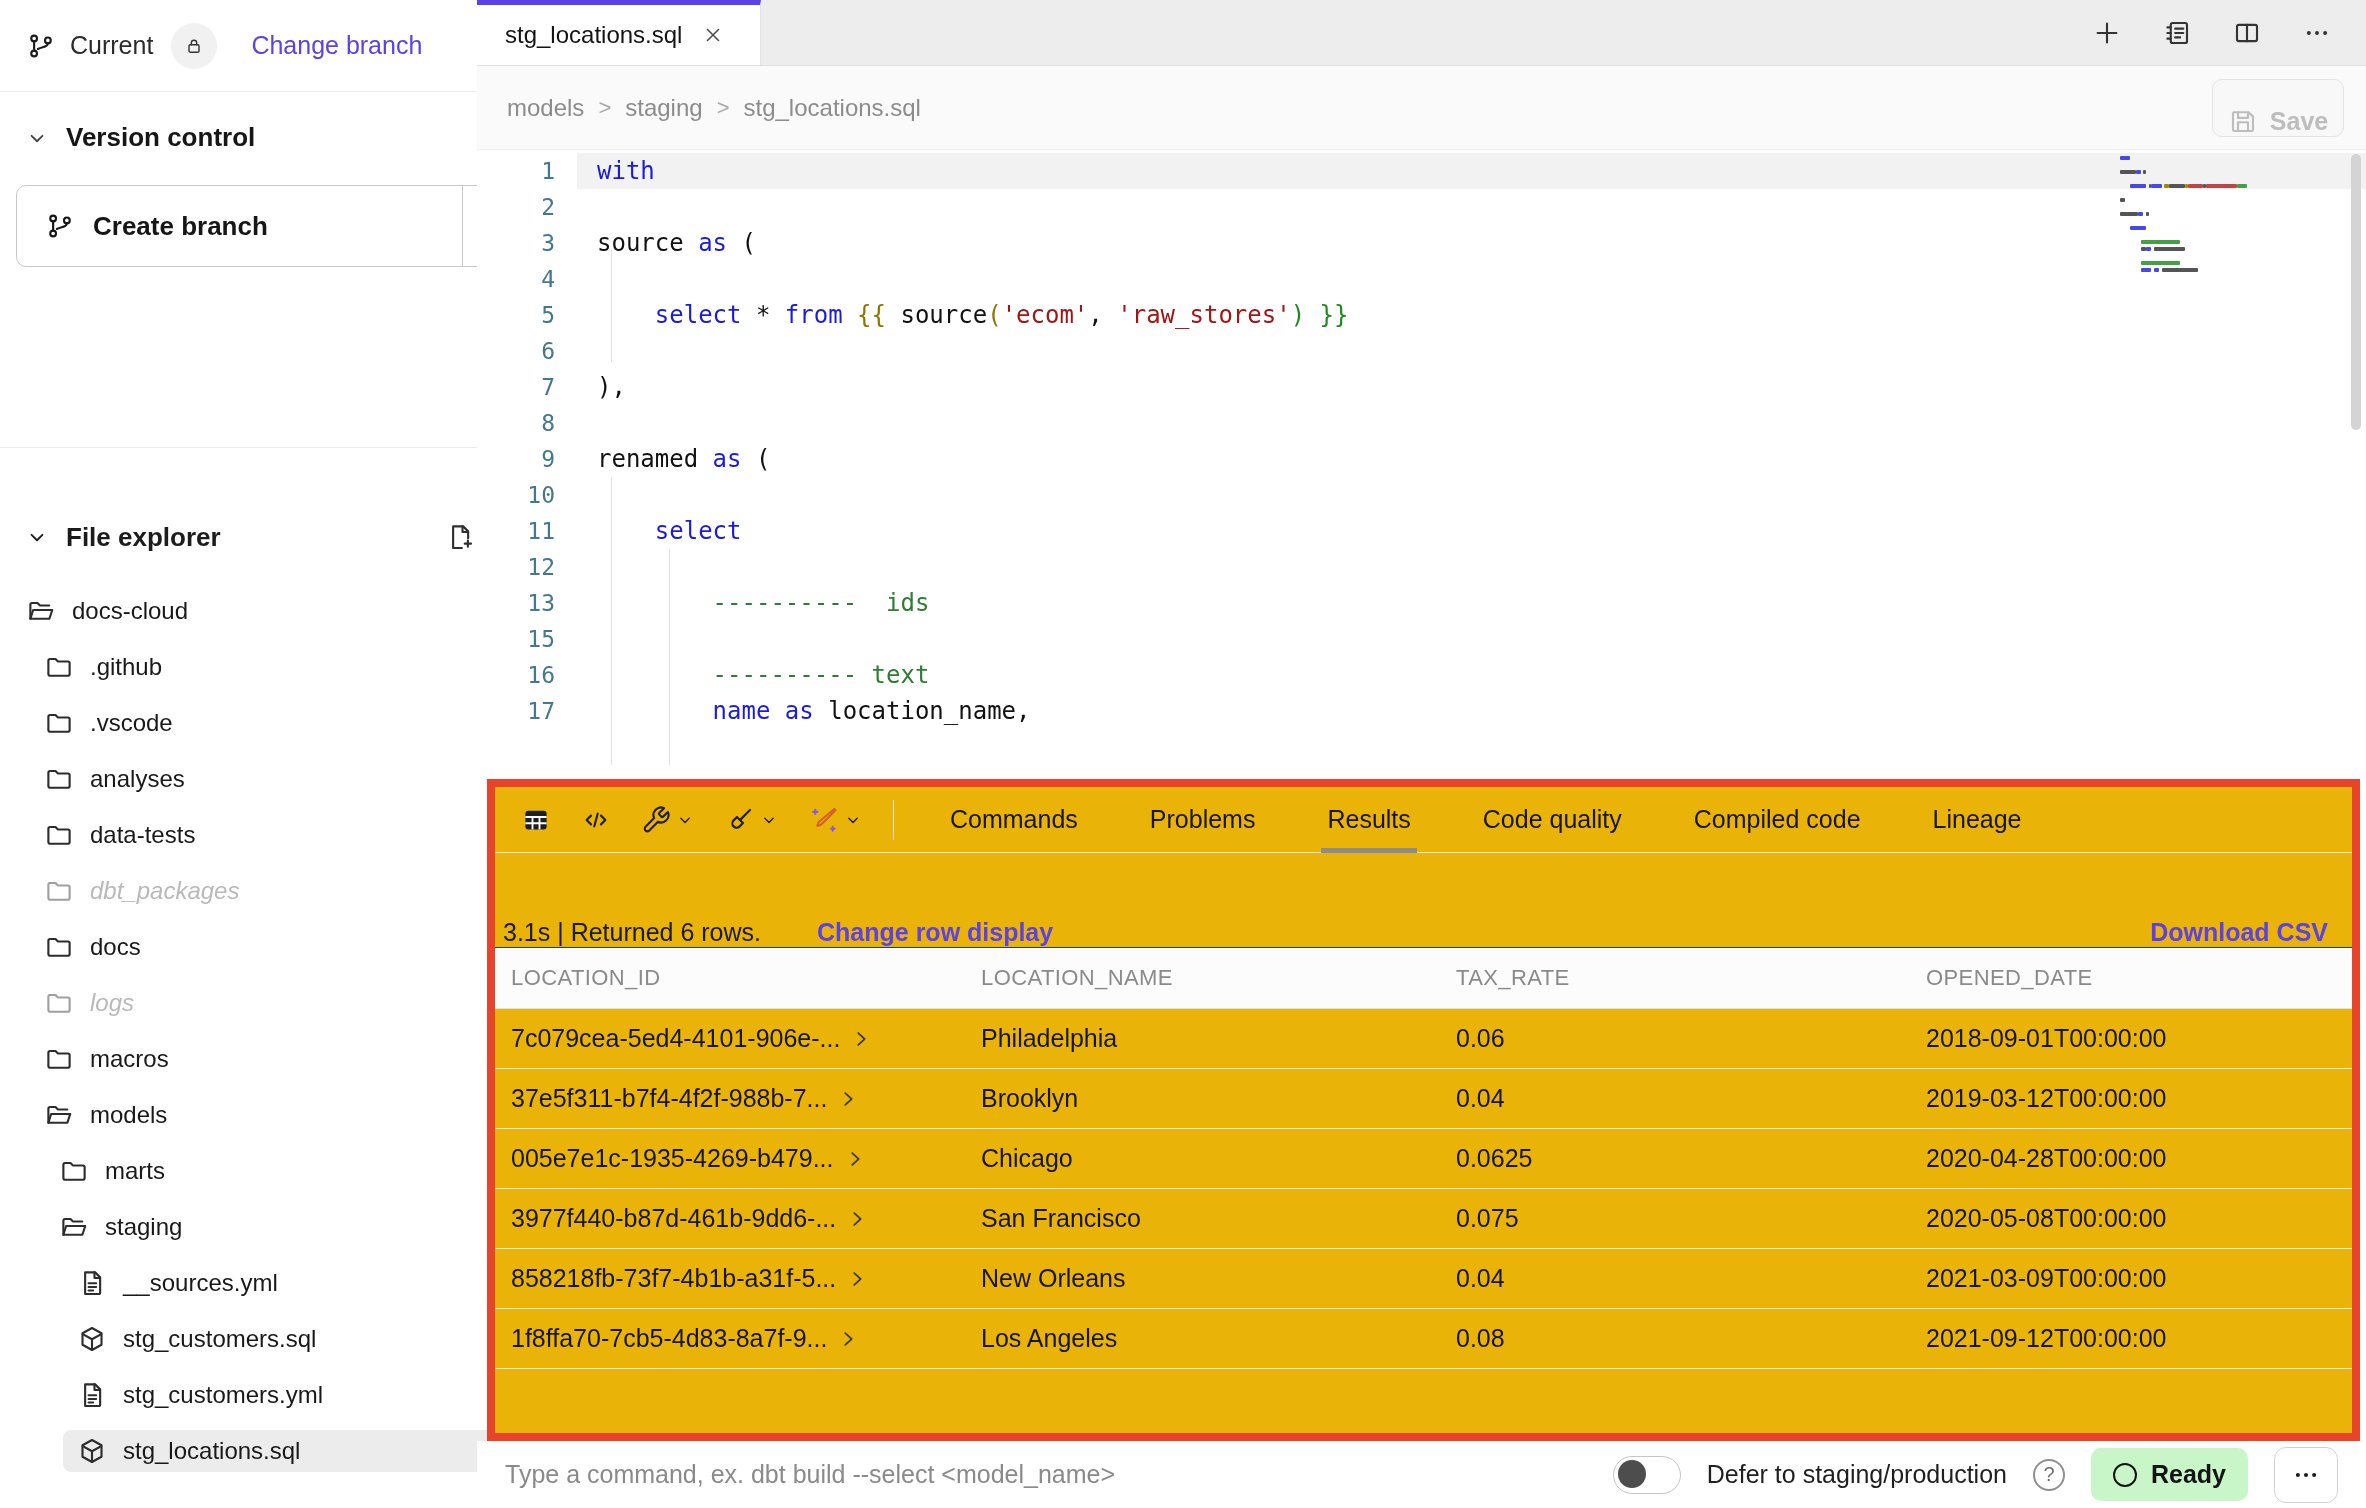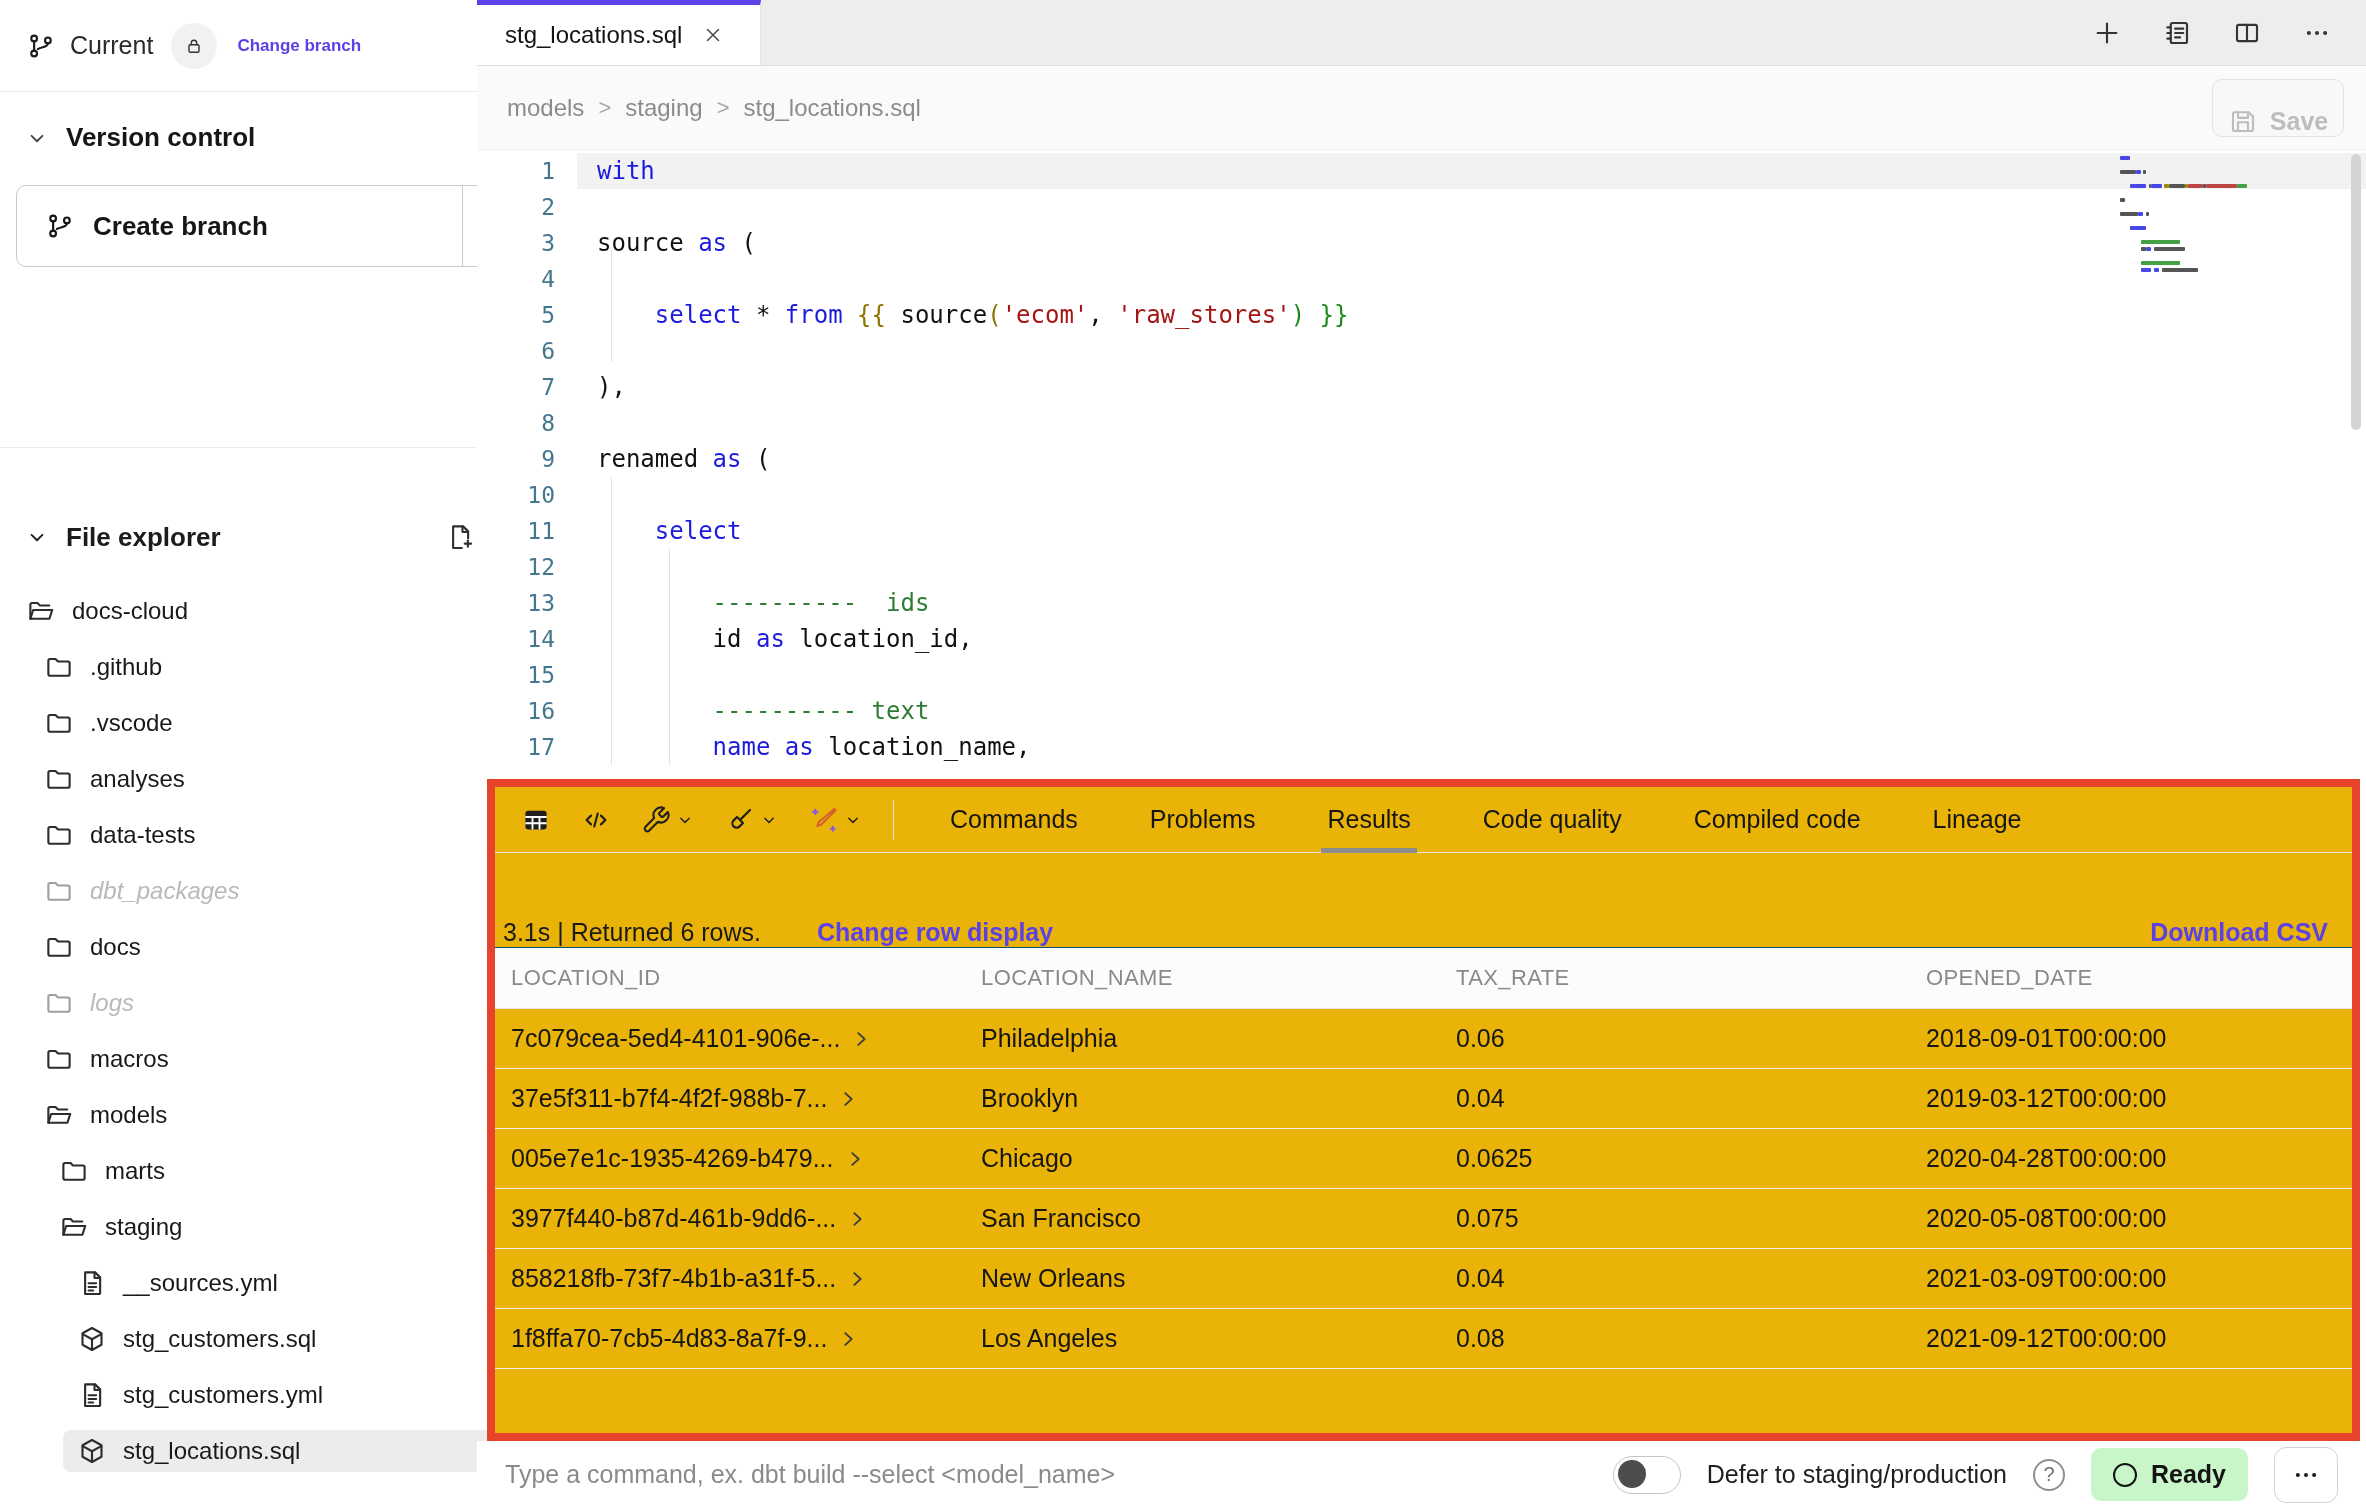--- a/index.html
+++ b/index.html
@@ -13,21 +13,21 @@
   .ic{display:inline-flex;width:30px;height:30px;flex:none}
   .ic svg{width:100%;height:100%}
   .ic16{width:20px;height:20px}
   .ic24{width:26px;height:26px}
 
   
   #sidebar{position:absolute;left:0;top:0;width:558px;height:100%;background:#fff;border-right:1px solid #e3e3e3}
   .sb-top{height:92px;display:flex;align-items:center;padding:0 26px;border-bottom:1px solid #ebebeb;gap:14px}
   .sb-top .cur-label{font-size:25px;color:#2b2b2b}
   .lock-badge{width:46px;height:46px;border-radius:50%;background:#f1f1f1;display:flex;align-items:center;justify-content:center;color:#333;margin-left:4px}
-  .change-branch{font-size:17px;font-weight:700;color:var(--accent);margin-left:6px;cursor:pointer}
+  .change-branch{font-size:25px;font-weight:400;color:var(--accent);margin-left:20px;cursor:pointer}
   .copy-btn{margin-left:auto;color:#3d3d3d}
   .sec-head{display:flex;align-items:center;gap:16px;padding:30px 24px 0;color:#161616}
   .sec-head .chev{color:#444}
   .sec-title{font-size:26px;font-weight:700}
   .create-branch{margin:32px 16px 0;height:82px;border:1.5px solid #c9c9c9;border-radius:10px;display:flex;align-items:stretch;background:#fff}
   .cb-main{flex:1;display:flex;align-items:center;gap:18px;padding-left:28px;font-size:26px;font-weight:600;color:#161616;cursor:pointer}
   .cb-arrow{width:78px;border-left:1.5px solid #c9c9c9;display:flex;align-items:center;justify-content:center;color:#333;cursor:pointer}
   .sb-div{position:absolute;left:0;right:0;top:447px;height:1px;background:#ebebeb}
   .fe-head{position:absolute;left:0;right:0;top:505px;display:flex;align-items:center;gap:16px;padding:0 24px;height:64px}
   .fe-icons{margin-left:auto;display:flex;gap:28px;color:#2f2f2f}
@@ -470,24 +470,20 @@
       </div>
       <div class="line">
         <div class="ln">12</div>
         <div class="lc"></div>
       </div>
       <div class="line">
         <div class="ln">13</div>
         <div class="lc"><span class="t-p">        </span><span class="t-c">----------  ids</span></div>
       </div>
       <div class="line">
-        <div class="ln">14</div>
-        <div class="lc"><span class="t-p">        id </span><span class="t-k">as</span><span class="t-p"> location_id,</span></div>
-      </div>
-      <div class="line">
         <div class="ln">15</div>
         <div class="lc"></div>
       </div>
       <div class="line">
         <div class="ln">16</div>
         <div class="lc"><span class="t-p">        </span><span class="t-c">---------- text</span></div>
       </div>
       <div class="line">
         <div class="ln">17</div>
         <div class="lc"><span class="t-p">        </span><span class="t-k">name</span><span class="t-p"> </span><span class="t-k">as</span><span class="t-p"> location_name,</span></div>

